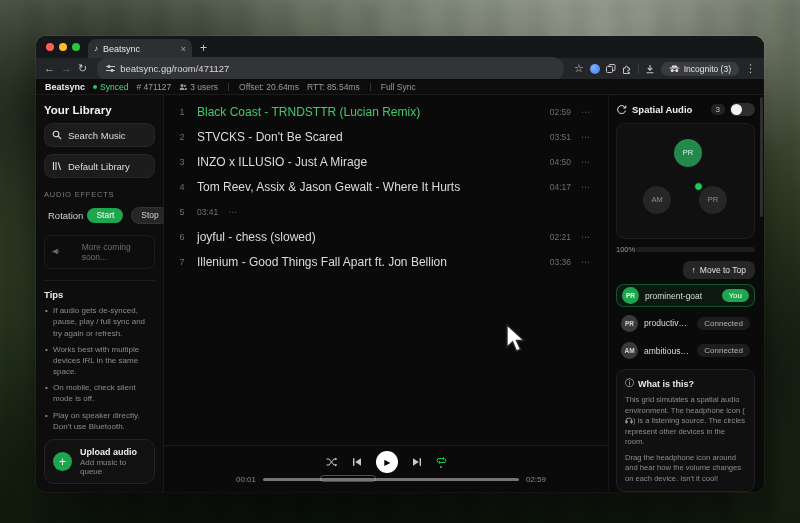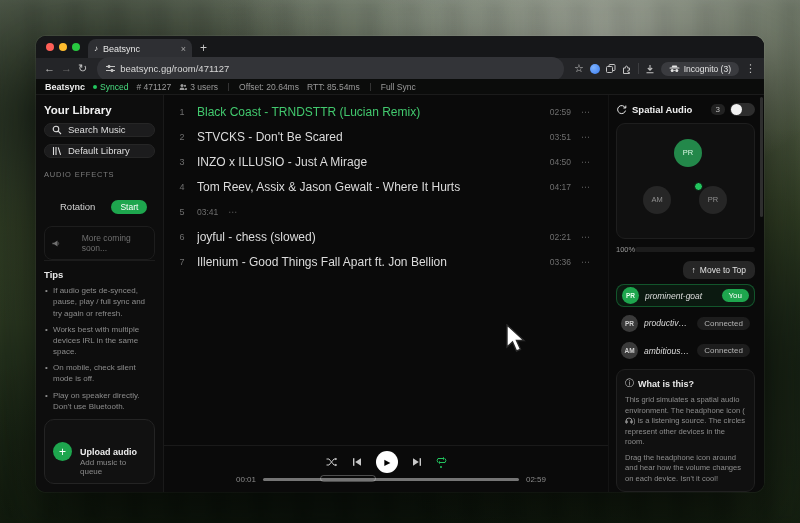--- a/index.html
+++ b/index.html
@@ -65,35 +65,35 @@
 
   
   .bodyrow { flex:1; display:flex; min-height:0; }
 
   
   .sidebar { width:128px; background:#0d0d0d; border-right:1px solid #1a1a1a; padding:9px 8px 8px; display:flex; flex-direction:column; }
   .sb-title { font-size:11.5px; font-weight:bold; color:#f0f0f0; }
   .sb-btn { margin-top:7px; height:24px; background:#1c1c1d; border:1px solid #262626; border-radius:8px; display:flex; align-items:center; gap:6px; padding:0 7px; }
   .sb-btn span { font-size:9.5px; color:#dedede; }
   .sb-sec { margin-top:12px; font-size:7.5px; letter-spacing:.8px; color:#7c7c7c; }
-  .rot-row { margin-top:20px; display:flex; align-items:center; gap:16px; }
+  .rot-row { margin-top:8px; display:flex; align-items:center; gap:4px; }
   .rot-row .lbl { font-size:9.5px; color:#d3d3d3; flex:1; }
   .pill { border-radius:999px; font-size:8.5px; padding:3px 9px; line-height:1; }
   .pill.start { background:#1ea64e; color:#fff; }
   .pill.stop { background:#262626; color:#cfcfcf; border:1px solid #343434; margin-left:4px; }
   .soon { margin-top:11px; border:1px solid #1d1d1d; border-radius:8px; padding:6px 7px; display:flex; align-items:center; gap:22px; }
   .soon span { font-size:8.5px; color:#6f6f6f; }
   .tips { margin-top:auto; border-top:1px solid #1c1c1c; padding-top:8px; }
   .tips h4 { font-size:9.5px; color:#e8e8e8; }
   .tips ul { list-style:none; margin-top:5px; }
   .tips li { font-size:8px; color:#8c8c8c; line-height:1.4; padding-left:9px; position:relative; margin-bottom:5px; }
   .tips li::before { content:"•"; position:absolute; left:1px; color:#8c8c8c; }
   .upload { margin-top:2px; border:1px solid #242424; background:#111; border-radius:10px; padding:7px 8px; display:flex; align-items:center; gap:8px; }
   .upl-plus { width:19px; height:19px; border-radius:50%; background:#1ea64e; color:#fff; font-size:12px; display:flex; align-items:center; justify-content:center; flex:0 0 auto; }
-  .upl-t1 { font-size:9px; font-weight:bold; color:#ededed;margin-top:20px; }
+  .upl-t1 { font-size:9px; font-weight:bold; color:#ededed; }
   .upl-t2 { font-size:8px; color:#8a8a8a; margin-top:1px; }
 
   
   .center { flex:1; display:flex; flex-direction:column; min-width:0; background:#0a0a0a; }
   .tracklist { flex:1; padding:4px 0; }
   .trow { height:25px; display:flex; align-items:center; padding:0 18px 0 13px; gap:10px; }
   .trow .num { width:10px; font-size:9px; color:#6f6f6f; text-align:center; }
   .trow .title { flex:1; font-size:12px; color:#dcdcdc; white-space:nowrap; overflow:hidden; }
   .trow.active .title { color:#42c96e; }
   .trow .dur { font-size:8.5px; color:#6f6f6f; }
@@ -129,21 +129,21 @@
   .volbar { flex:1; height:5px; border-radius:999px; background:#1c1c1c; overflow:hidden; }
   .volfill { height:100%; width:100%; background:#22a355; border-radius:999px; }
   .mtt-row { display:flex; justify-content:flex-end; margin-top:7px; }
   .mtt { background:#262626; border-radius:7px; padding:4px 9px; display:flex; gap:4px; align-items:center; }
   .mtt span { font-size:8.5px; color:#e2e2e2; }
   .urow { margin-top:5px; height:24px; border-radius:8px; display:flex; align-items:center; gap:6px; padding:0 5px; }
   .urow.me { background:rgba(30,166,78,.10); border:1px solid rgba(34,197,94,.35); }
   .avatar { width:17px; height:17px; border-radius:50%; display:flex; align-items:center; justify-content:center; font-size:6.5px; font-weight:bold; flex:0 0 auto; }
   .avatar.green { background:#1ea64e; color:#eafff1; }
   .avatar.gray { background:#3a3a3a; color:#d2d2d2; }
-  .uname { flex:1; font-size:8.5px; color:#dcdcdc; white-space:nowrap; overflow:hidden; text-overflow:ellipsis;font-style:italic; }
+  .uname { flex:1; font-size:8.5px; color:#dcdcdc; white-space:nowrap; overflow:hidden; text-overflow:ellipsis; }
   .ubadge { font-size:8px; padding:2px 7px; border-radius:999px; flex:0 0 auto; }
   .ubadge.you { background:#1ea64e; color:#fff; }
   .ubadge.conn { background:#1d1d1d; color:#b3b3b3; }
   .infocard { margin-top:7px; background:#101010; border:1px solid #202020; border-radius:9px; padding:7px 8px; }
   .infocard .ih { display:flex; align-items:center; gap:4px; }
   .infocard .ih .g { font-size:9px; color:#cfcfcf; }
   .infocard .ih .t { font-size:9px; color:#e8e8e8; font-weight:bold; }
   .infocard p { margin-top:5px; font-size:7.6px; color:#8d8d8d; line-height:1.38; }
   .scrollbar { position:absolute; right:1px; top:2px; width:3px; height:120px; border-radius:999px; background:#2e2e2e; }
 

